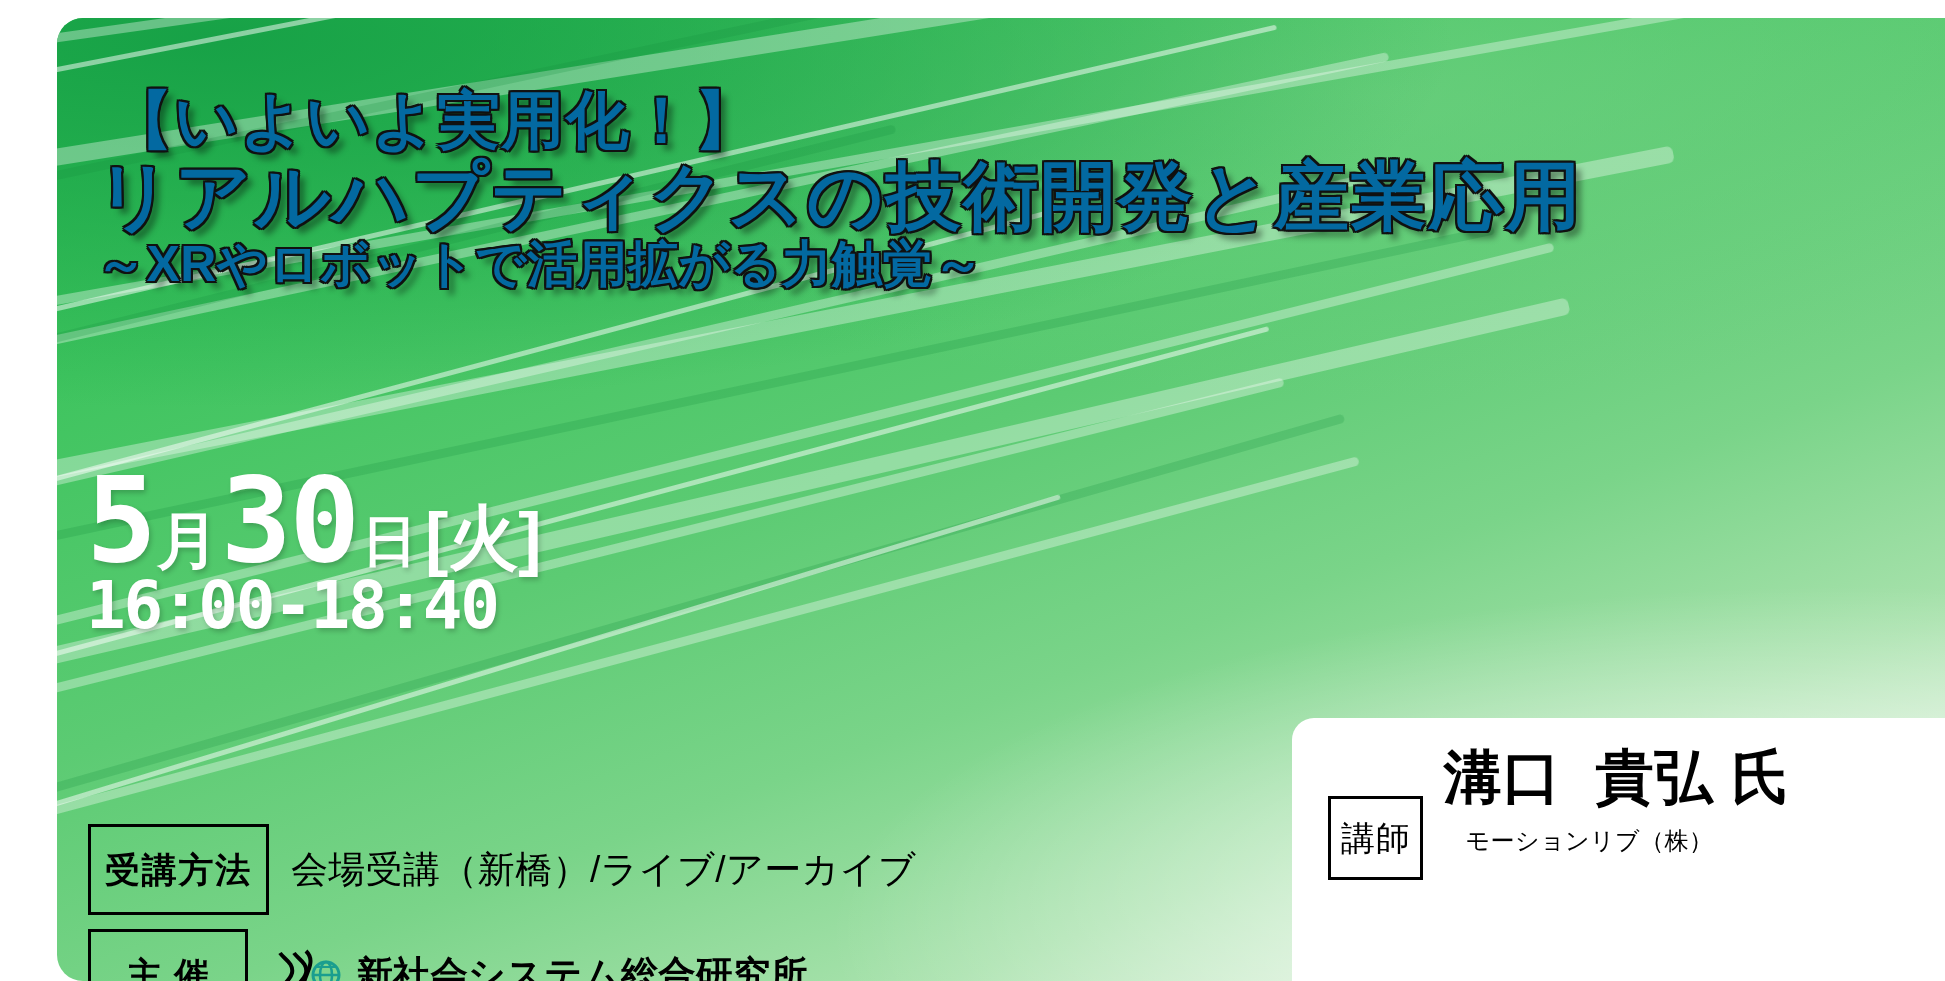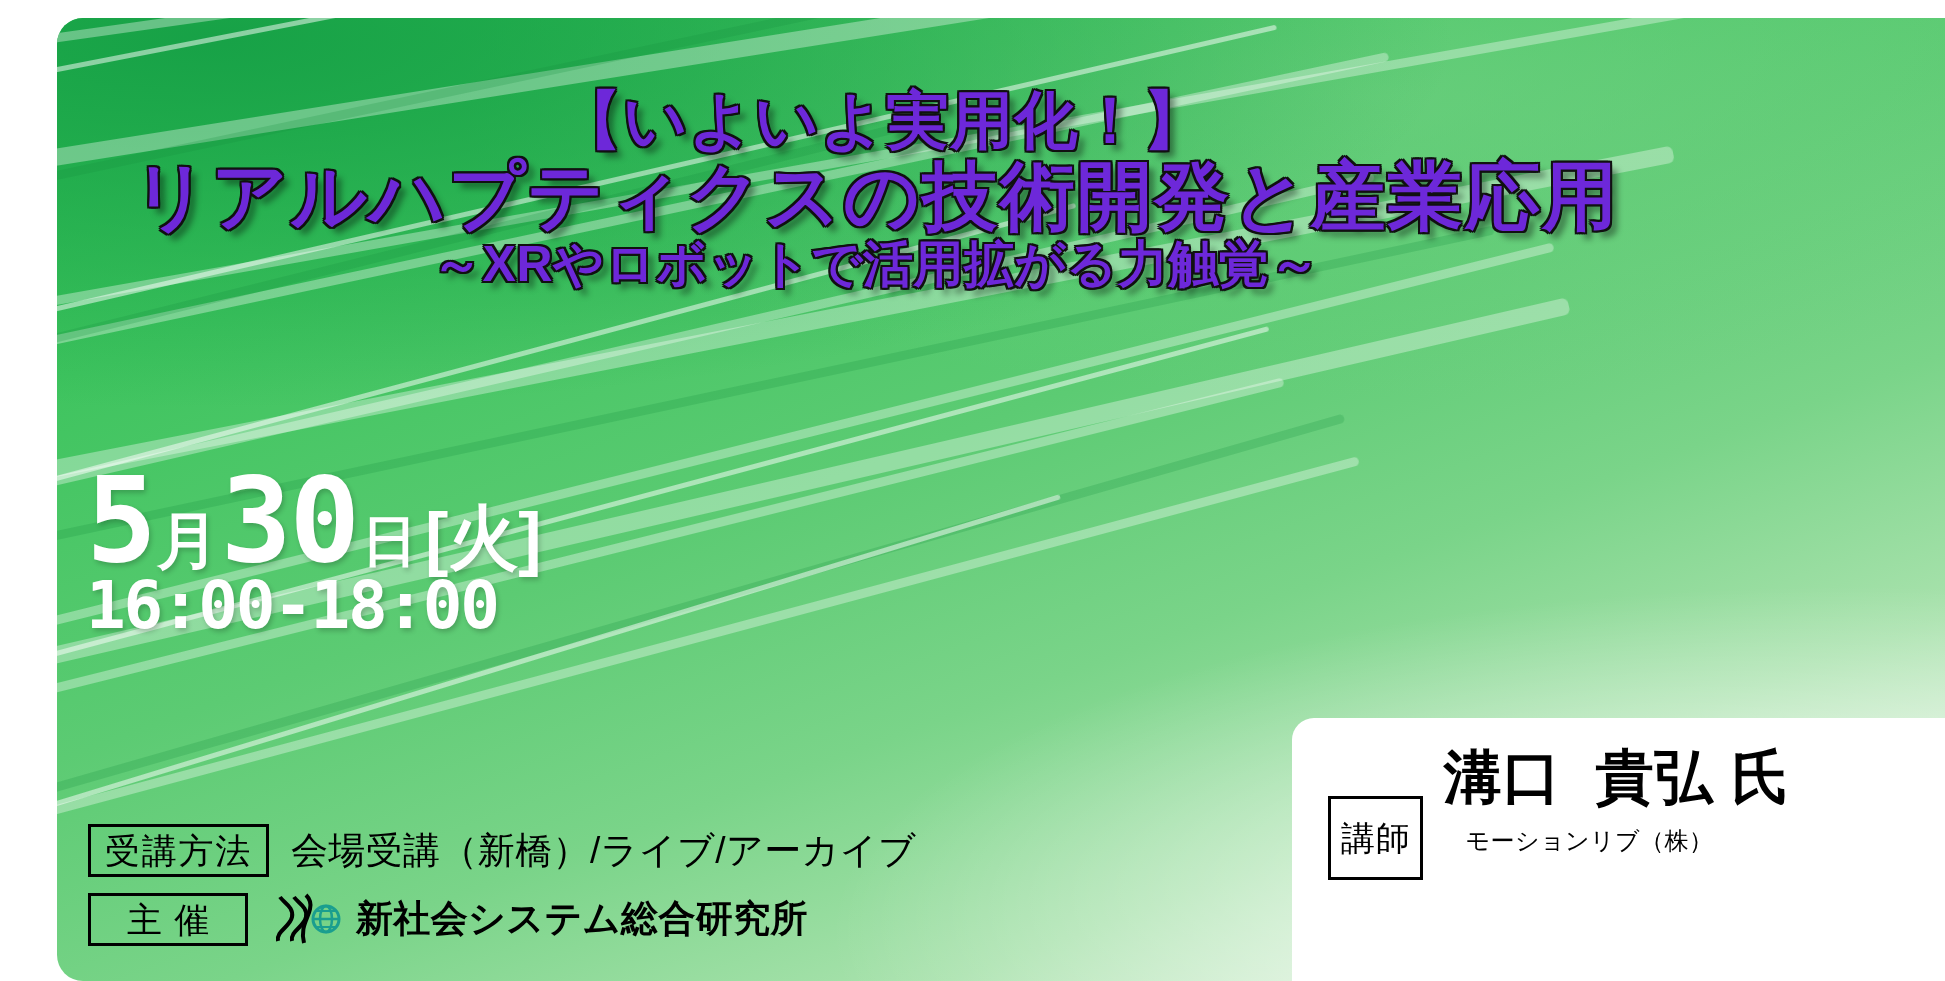--- a/index.html
+++ b/index.html
@@ -53,30 +53,29 @@
     border-color:rgba(255,255,255,.22) transparent transparent transparent;
   }
 
   
   .title-wrap{
     position:absolute;
     left:96px; top:88px;
     width:1560px;
   }
   .t-line{
-    color:#6d28d9;
+    color:#0369a1;
     font-weight:700;
     letter-spacing:.02em;
     white-space:nowrap;
     line-height:1.02;
     text-shadow:
       -2px 0 0 #111,2px 0 0 #111,0 -2px 0 #111,0 2px 0 #111,
       -2px -2px 0 #111,2px -2px 0 #111,-2px 2px 0 #111,2px 2px 0 #111,
       7px 7px 6px rgba(0,0,0,.40);
-    text-align: center;
   }
   .t1{font-size:63px; margin:0 0 6px 14px;}
   .t2{font-size:75px; margin:0 0 4px 0; letter-spacing:.03em;}
   .t3{font-size:50px; margin:0; letter-spacing:.01em;}
   .t3 .en{font-family:"Liberation Sans",sans-serif; font-weight:700;}
 
   
   .date-wrap{
     position:absolute;
     left:86px; top:466px;
@@ -109,23 +108,23 @@
   .info{
     position:absolute;
     left:88px; top:824px;
     color:#000;
   }
   .info-row{display:flex; align-items:center; margin-bottom:14px;}
   .tag{
     border:3px solid #000;
     background:transparent;
     font-size:35px;
-    font-weight:400;
+    font-weight:700;
     line-height:1;
-    padding:6px 14px;
+    padding:25px 14px;
     min-width:160px;
     text-align:center;
     letter-spacing:.05em;
     box-sizing:border-box;
   }
   .tag.center{letter-spacing:.35em; text-indent:.35em;}
   .info-val{
     font-size:37px;
     font-weight:400;
     margin-left:22px;
@@ -216,21 +215,21 @@
   </div>
 
   <div class="date-wrap">
     <div class="date-line">
       <span class="d-num">5</span>
       <span class="d-gatsu">月</span>
       <span class="d-num">30</span>
       <span class="d-nichi">日</span>
       <span class="d-dow">[火]</span>
     </div>
-    <div class="time">16:00-18:00</div>
+    <div class="time">16:00-18:40</div>
   </div>
 
   <div class="info">
     <div class="info-row">
       <div class="tag">受講方法</div>
       <div class="info-val">会場受講（新橋）/ライブ/アーカイブ</div>
     </div>
     <div class="info-row">
       <div class="tag center">主催</div>
       <div class="org-row">

